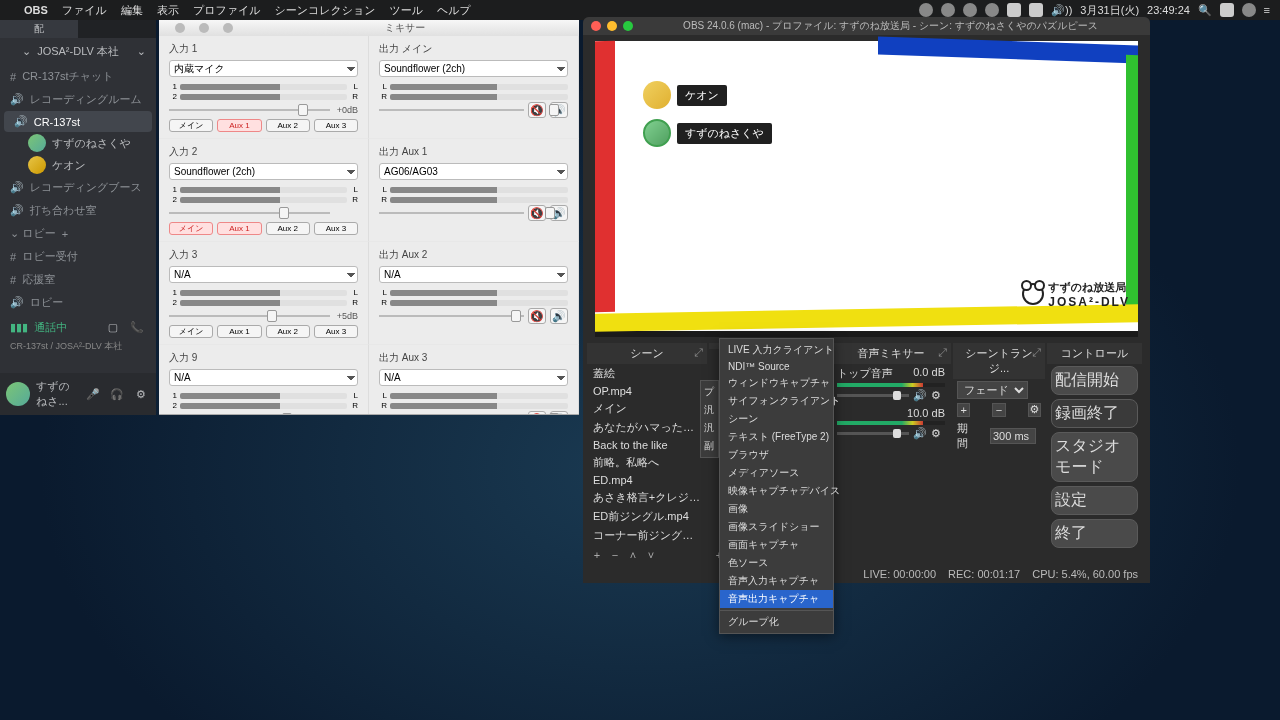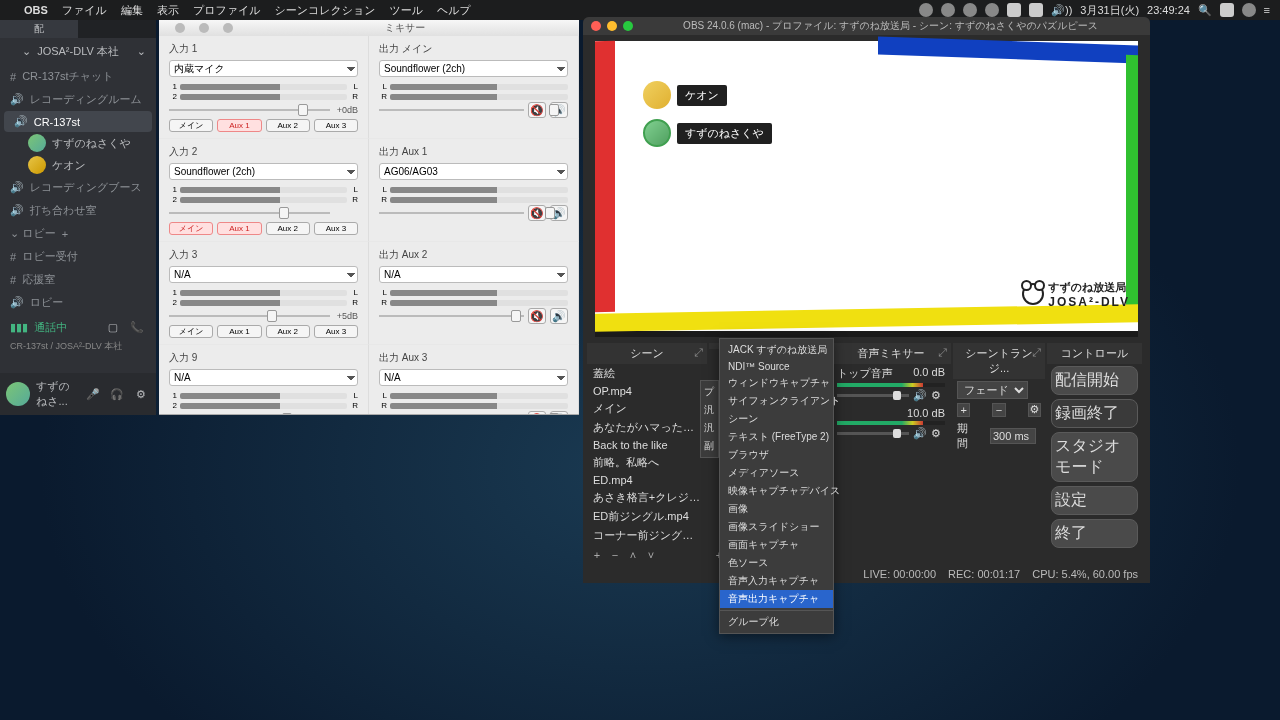--- a/index.html
+++ b/index.html
@@ -529,21 +529,21 @@
 </div>
 
 <div class="ctxmenu-left">
   <div class="li">プ</div>
   <div class="li">汎</div>
   <div class="li">汎</div>
   <div class="li">副</div>
 </div>
 
 <div class="ctxmenu" id="ctxmenu">
-    <div class="mi">JACK すずのね放送局</div>
+    <div class="mi">LIVE 入力クライアント</div>
     <div class="mi">NDI™ Source</div>
     <div class="mi">ウィンドウキャプチャ</div>
     <div class="mi">サイフォンクライアント</div>
     <div class="mi">シーン</div>
     <div class="mi">テキスト (FreeType 2)</div>
     <div class="mi">ブラウザ</div>
     <div class="mi">メディアソース</div>
     <div class="mi">映像キャプチャデバイス</div>
     <div class="mi">画像</div>
     <div class="mi">画像スライドショー</div>

